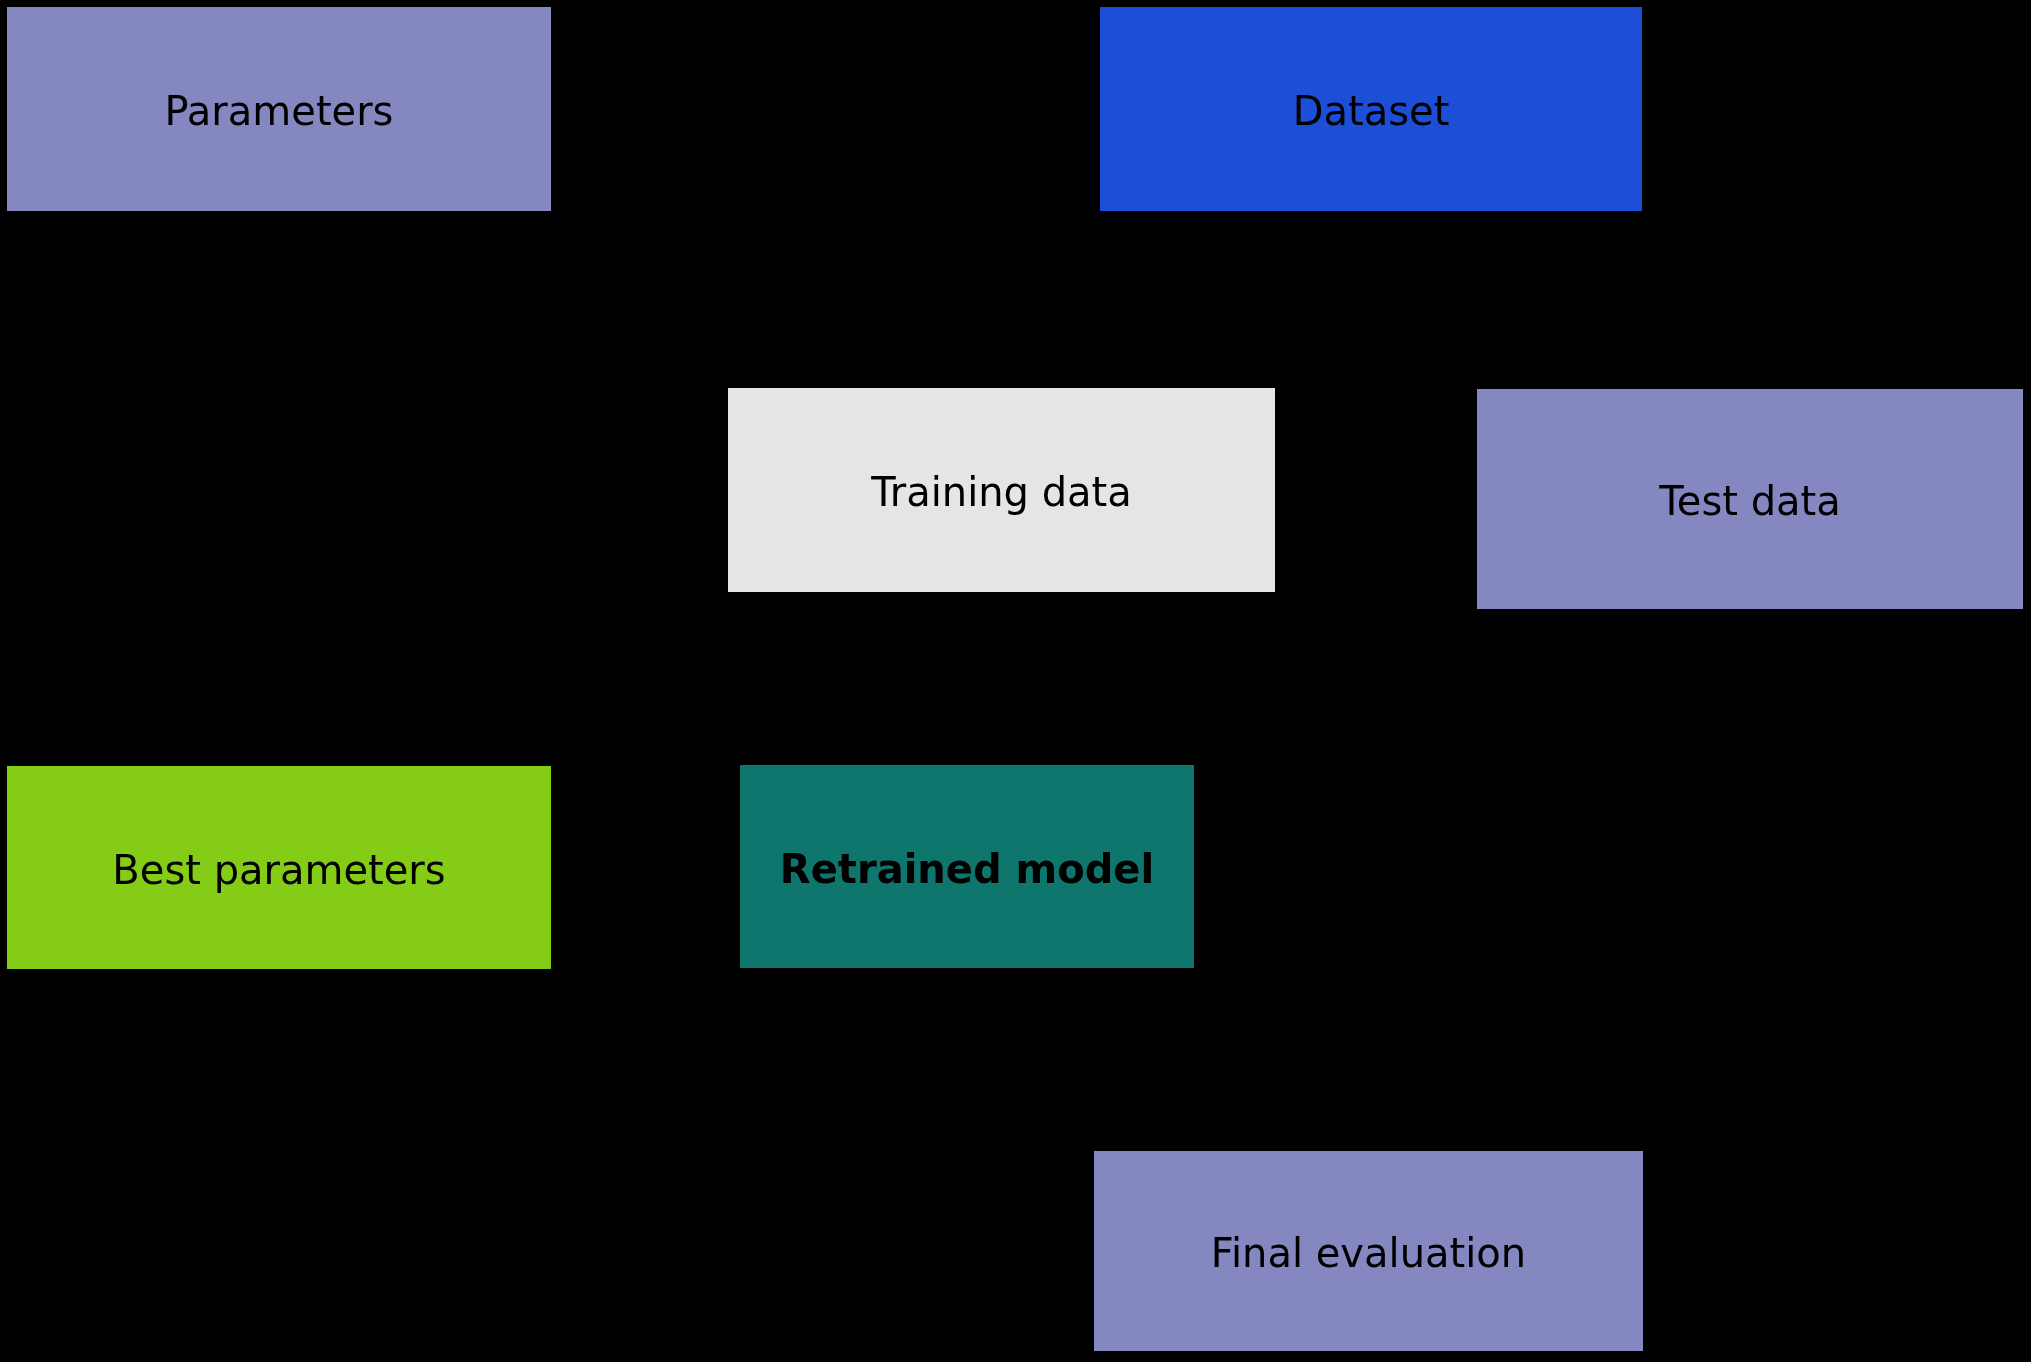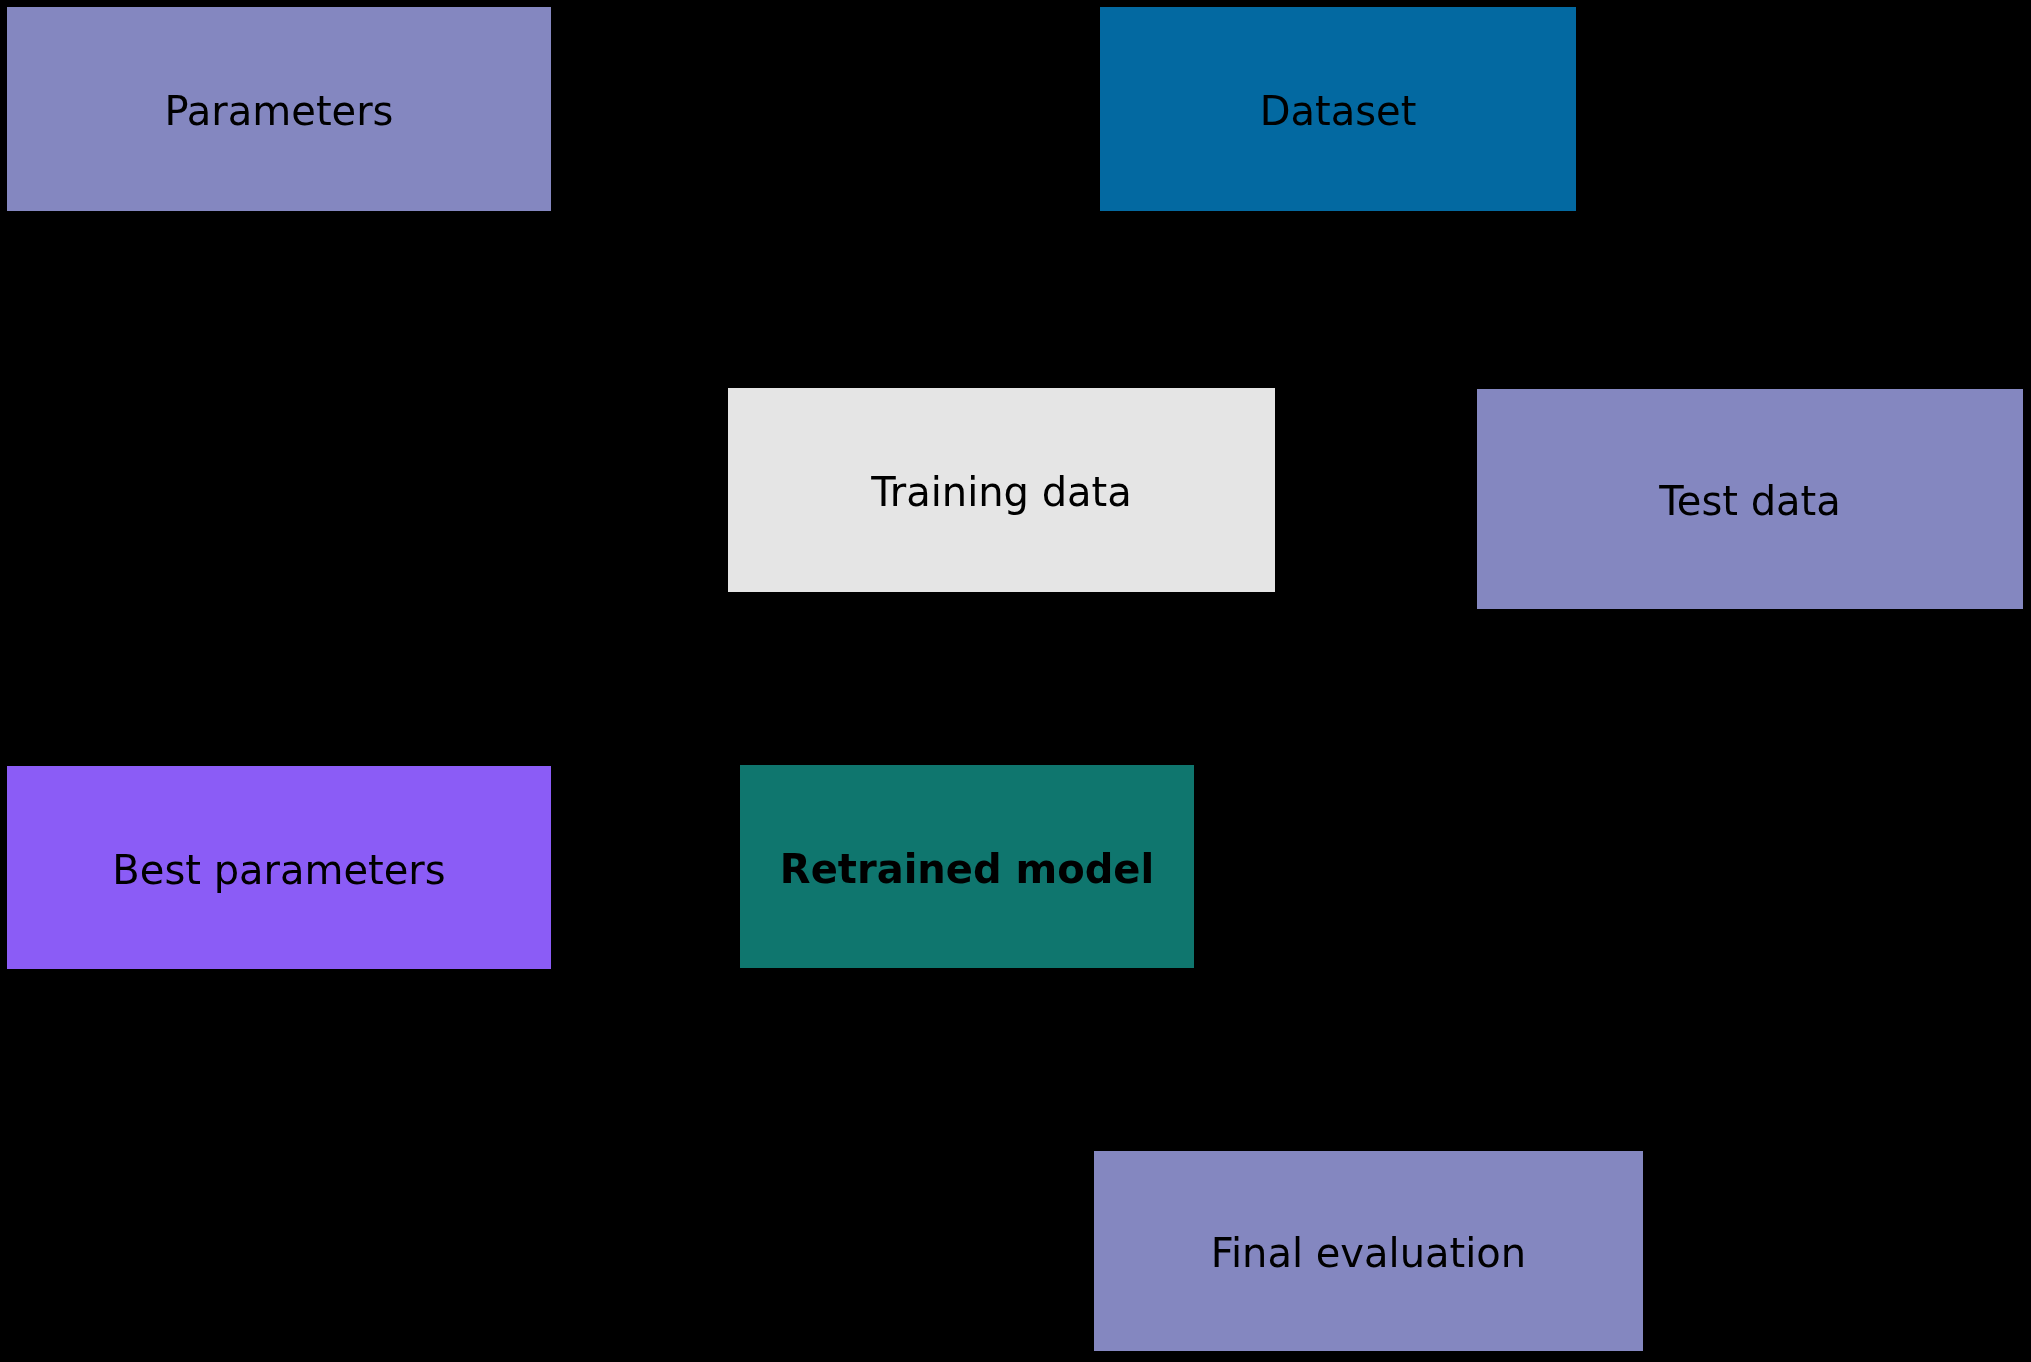--- a/index.html
+++ b/index.html
@@ -38,34 +38,34 @@
 </style>
 </head>
 <body>
 
 <div id="canvas" style="width: 2031px; height: 1362px; background: rgb(0, 0, 0);">
 
   <div class="node" style="left: 7px; top: 7px; width: 544px; height: 204px; background: rgb(132, 135, 192); color: rgb(0, 0, 0);">
     <span class="node-label">Parameters</span>
   </div>
 
-  <div class="node" style="left: 1100px; top: 7px; width: 476px; height: 204px; background: #0369a1; color: rgb(0, 0, 0);">
+  <div class="node" style="left: 1100px; top: 7px; width: 542px; height: 204px; background: #1d4ed8; color: rgb(0, 0, 0);">
     <span class="node-label">Dataset</span>
   </div>
 
 
   <div class="node" style="left: 728px; top: 388px; width: 547px; height: 204px; background: #e5e5e5; color: rgb(0, 0, 0);">
     <span class="node-label">Training data</span>
   </div>
 
   <div class="node" style="left: 1477px; top: 389px; width: 546px; height: 220px; background: rgb(132, 135, 192); color: rgb(0, 0, 0);">
     <span class="node-label">Test data</span>
   </div>
 
-  <div class="node" style="left: 7px; top: 766px; width: 544px; height: 203px; background: #8b5cf6; color: rgb(0, 0, 0); align-items: center;">
+  <div class="node" style="left: 7px; top: 766px; width: 544px; height: 203px; background: #84cc16; color: rgb(0, 0, 0); align-items: center;">
     <span class="node-label">Best parameters</span>
   </div>
 
   <div class="node" style="left: 740px; top: 765px; width: 454px; height: 203px; background: #0f766e; color: rgb(0, 0, 0); font-weight: bold;">
     <span class="node-label">Retrained model</span>
   </div>
 
   <div class="node" style="left: 1094px; top: 1151px; width: 549px; height: 200px; background: rgb(132, 135, 192); color: rgb(0, 0, 0);">
     <span class="node-label">Final evaluation</span>
   </div>

